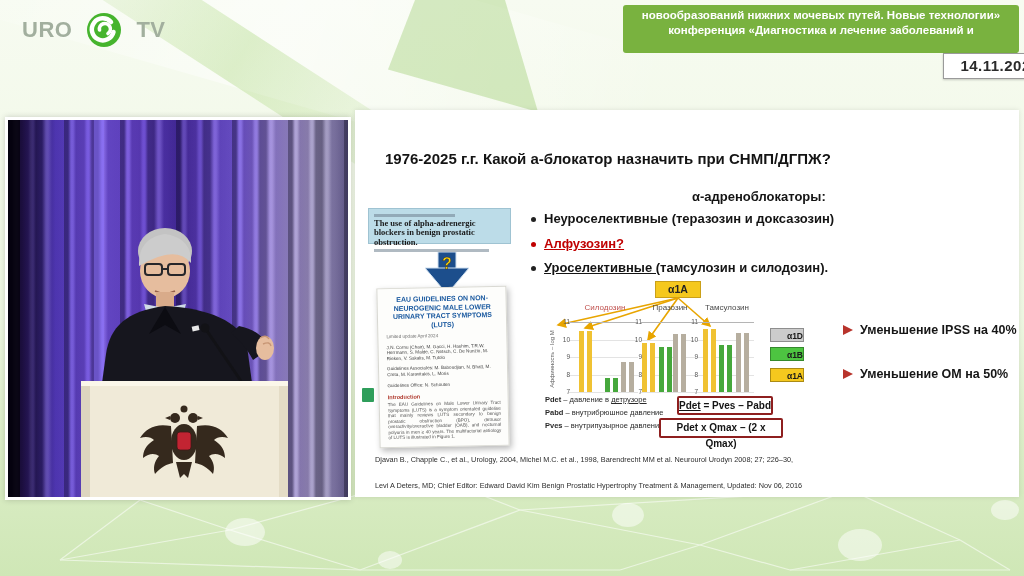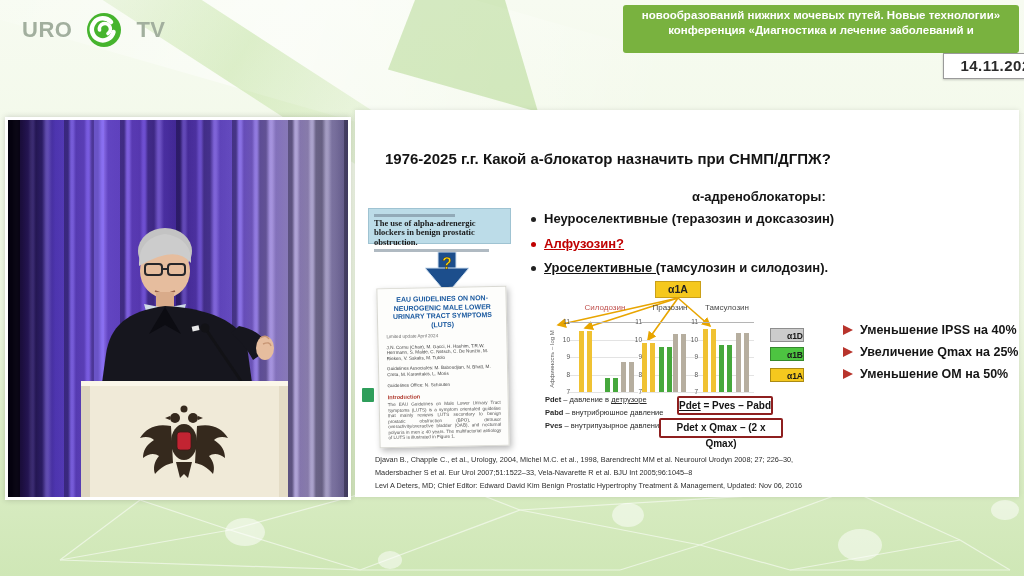--- a/index.html
+++ b/index.html
@@ -266,31 +266,26 @@
 
     <div class="fbox f1">
       <span class="u">Pdet</span><span> = Pves – Pabd</span>
     </div>
     <div class="fbox f2">Pdet x Qmax – (2 x Qmax)</div>
 
     <div class="find" style="top:213px;">
       <span class="find-arrow"></span>
       <span>Уменьшение  IPSS на 40%</span>
     </div>
-    <div class="find" style="top:235px;">
-      <span class="find-arrow"></span>
-      <span>Увеличение Qmax  на 25%</span>
-    </div>
     <div class="find" style="top:257px;">
       <span class="find-arrow"></span>
       <span>Уменьшение ОМ на 50%</span>
     </div>
 
     <div class="ref" style="top:344px;">Djavan B., Chapple C., et al., Urology, 2004, Michel M.C. et al., 1998, Barendrecht MM et al. Neurourol Urodyn 2008; 27; 226–30,</div>
-    <div class="ref" style="top:357px;">Madersbacher S et al. Eur Urol 2007;51:1522–33, Vela-Navarette R et al. BJU Int 2005;96:1045–8</div>
     <div class="ref" style="top:370px;">Levi A Deters, MD; Chief Editor: Edward David Kim  Benign Prostatic Hypertrophy Treatment &amp; Management, Updated: Nov 06, 2016</div>
   <div class="grid" style="left: 214px; top: 282px; width: 69px; background: rgb(227, 227, 227);"></div>
       <div class="tick" style="left: 204px; top: 278px;">7</div>
       <div class="grid" style="left: 214px; top: 264.5px; width: 69px; background: rgb(227, 227, 227);"></div>
       <div class="tick" style="left: 204px; top: 260.5px;">8</div>
       <div class="grid" style="left: 214px; top: 247px; width: 69px; background: rgb(227, 227, 227);"></div>
       <div class="tick" style="left: 204px; top: 243px;">9</div>
       <div class="grid" style="left: 214px; top: 229.5px; width: 69px; background: rgb(227, 227, 227);"></div>
       <div class="tick" style="left: 204px; top: 225.5px;">10</div>
       <div class="grid" style="left: 214px; top: 212px; width: 69px; background: rgb(181, 181, 181);"></div>

